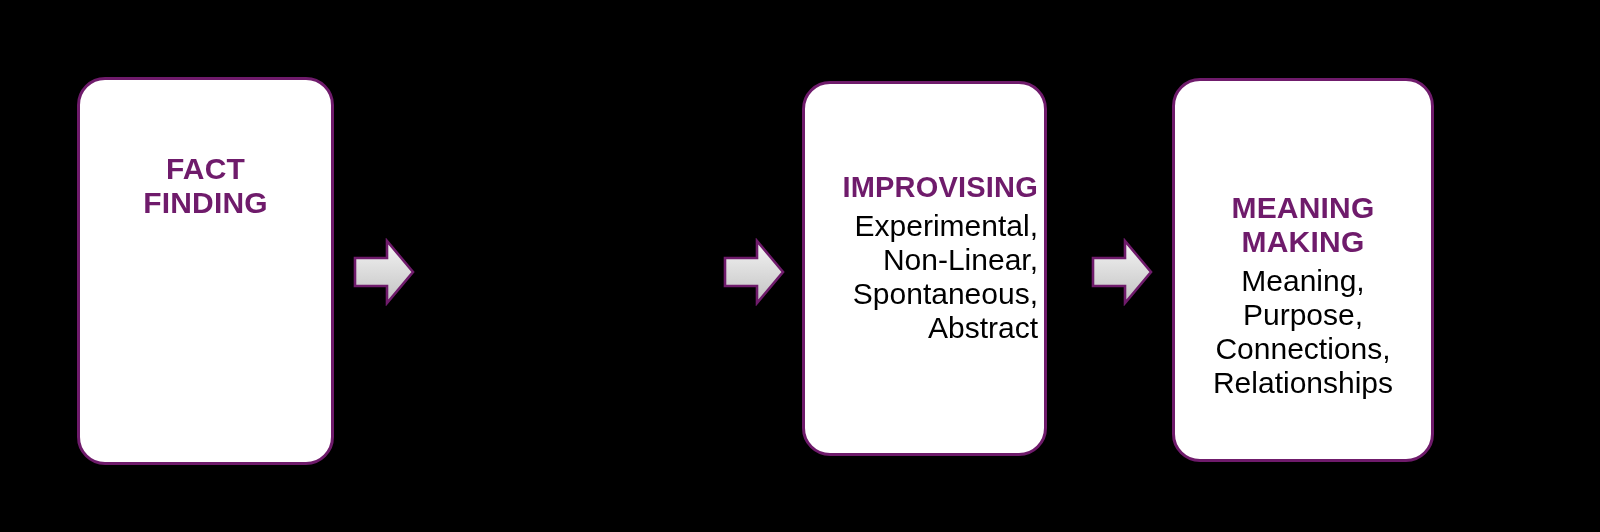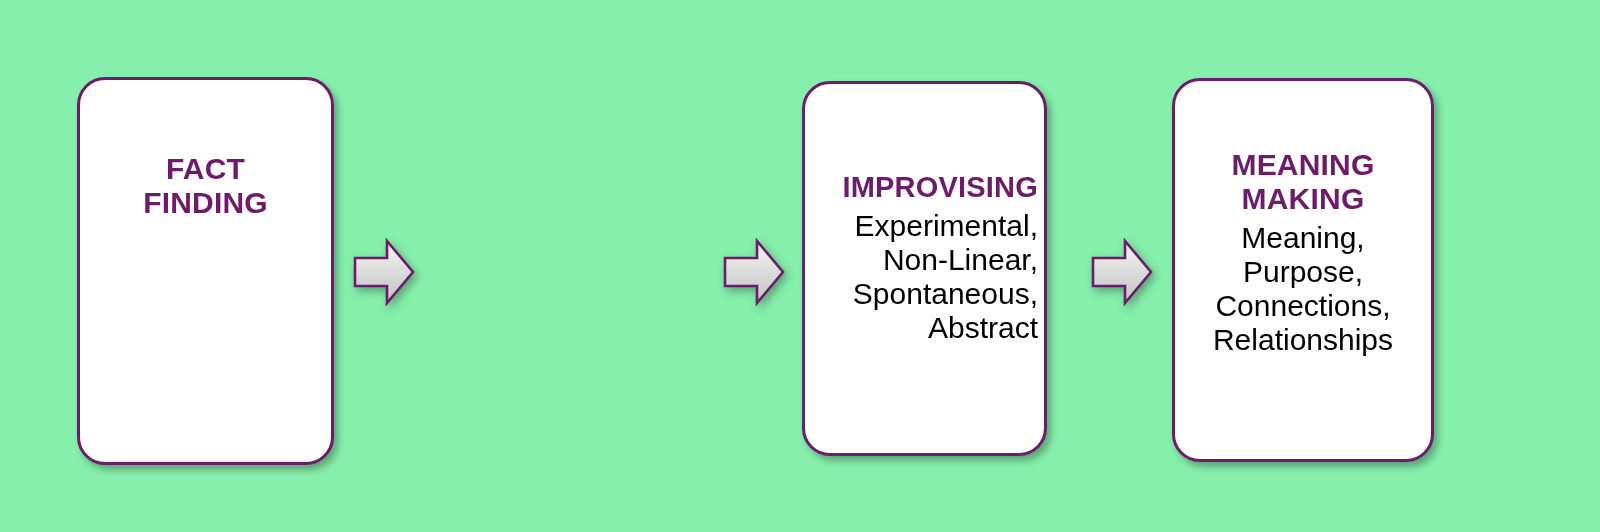--- a/index.html
+++ b/index.html
@@ -9,21 +9,21 @@
     background: #ffffff;
   }
   body {
     font-family: "Liberation Sans", sans-serif;
     -webkit-font-smoothing: antialiased;
   }
   #canvas {
     position: relative;
     width: 1600px;
     height: 532px;
-    background: #86efac;
+    background: #000000;
     overflow: hidden;
   }
 
   
   .card {
     position: absolute;
     box-sizing: border-box;
     background: #ffffff;
     border: 3px solid #6F1B6B;
     border-radius: 28px;
@@ -58,21 +58,21 @@
 
   
   #card-1 { left: 77px;   top: 77px; width: 257px; height: 388px; }
   #card-2 { left: 440px;  top: 76px; width: 252px; height: 386px; }
   #card-3 { left: 802px;  top: 81px; width: 245px; height: 375px; }
   #card-4 { left: 1172px; top: 78px; width: 262px; height: 384px; }
 
   #card-1 .card-inner { margin-top: 72px; }
   #card-2 .card-inner { margin-top: 72px; }
   #card-3 .card-inner { margin-top: 87px; text-align: right; }
-  #card-4 .card-inner { margin-top: 67px; }
+  #card-4 .card-inner { margin-top: 110px; }
 
   #card-3 .card-title { font-size: 29px; }
   #card-3 .card-body  { font-size: 30px; }
   #card-4 .card-body  { font-size: 30px; }
 
   
   .arrow {
     position: absolute;
     width: 62px;
     height: 68px;

